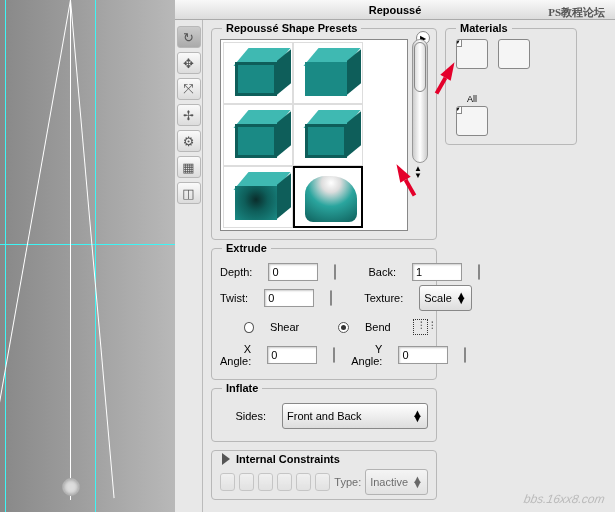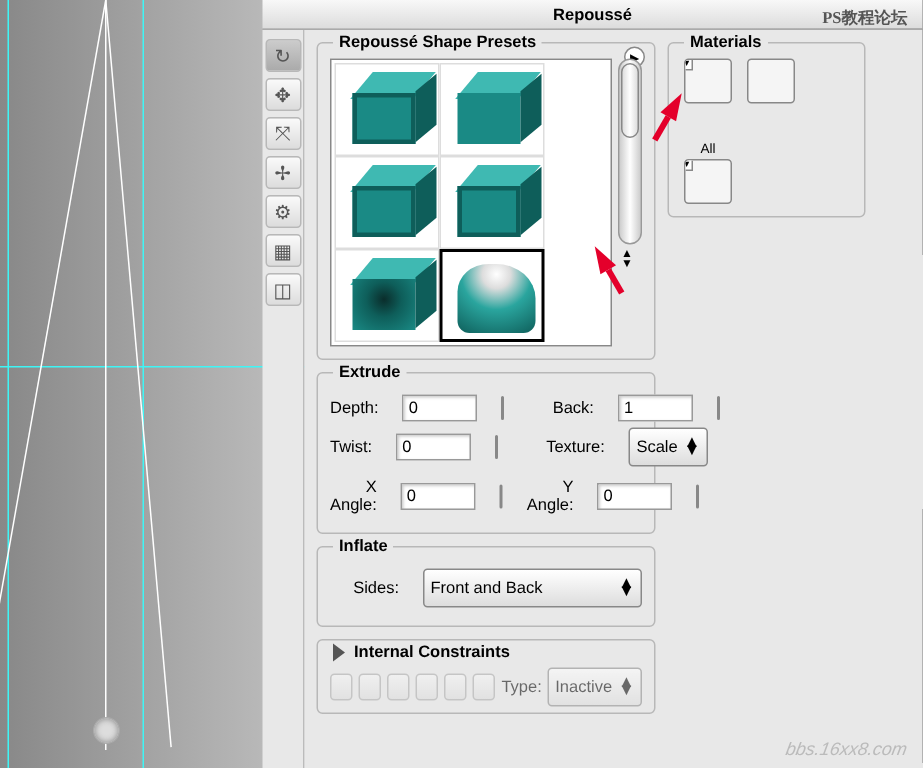--- a/index.html
+++ b/index.html
@@ -180,20 +180,29 @@
           <label style="width:48px">Texture:</label>
           <div class="select" style="width:62px">
               <span>Scale</span>
               <span class="arr">
                 <span>▲</span>
                 <span>▼</span>
               </span>
             </div>
         </div>
         <div class="row" style="margin-top:8px">
+          <span style="width:10px"></span>
+          <span class="radio"></span>
+          <span>Shear</span>
+          <span style="width:8px"></span>
+          <span class="radio on"></span>
+          <span>Bend</span>
+          <span class="icon-drag"></span>
+        </div>
+        <div class="row" style="margin-top:8px">
           <label style="width:50px">X Angle:</label>
           <input class="num-input" value="0" style="">
           <div class="stepper">
               <span>▲</span>
               <span>▼</span>
             </div>
           <label style="width:52px">Y Angle:</label>
           <input class="num-input" value="0" style="">
           <div class="stepper">
               <span>▲</span>

